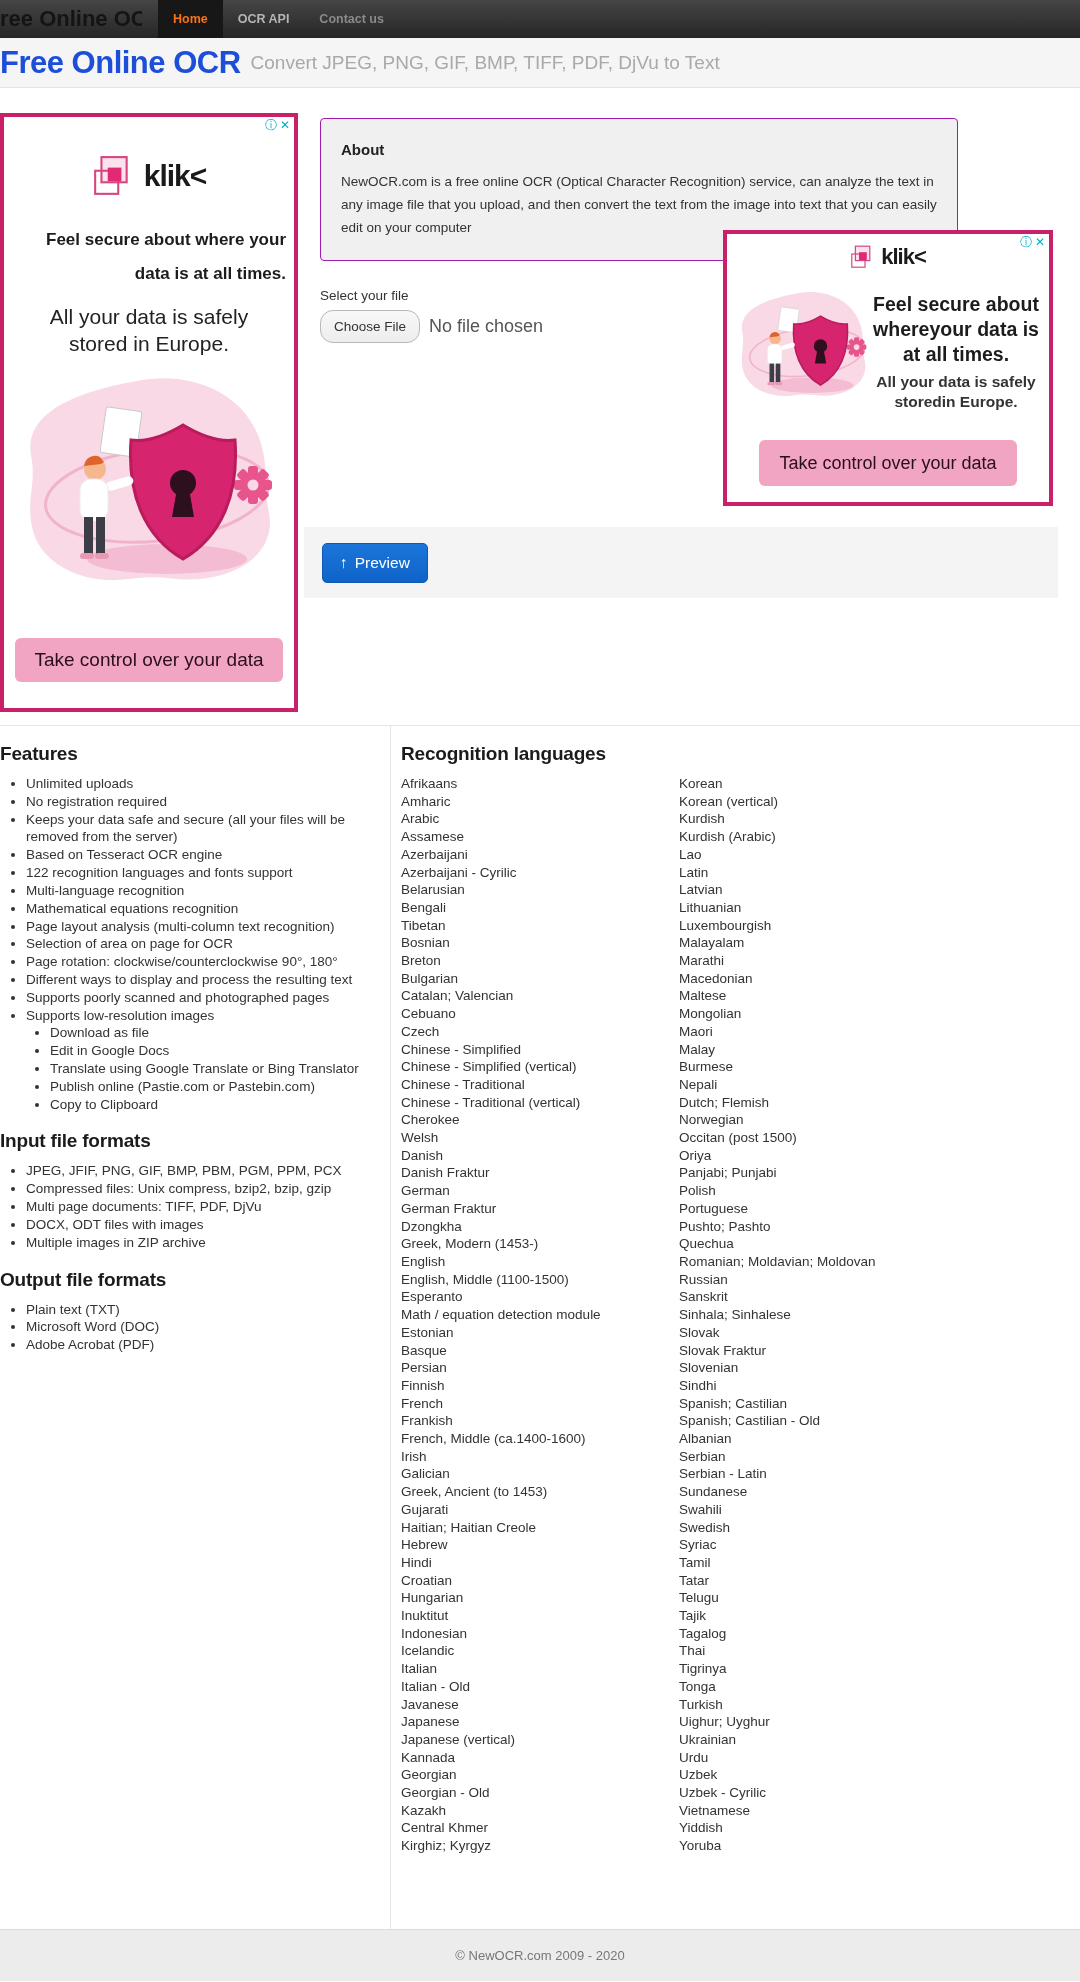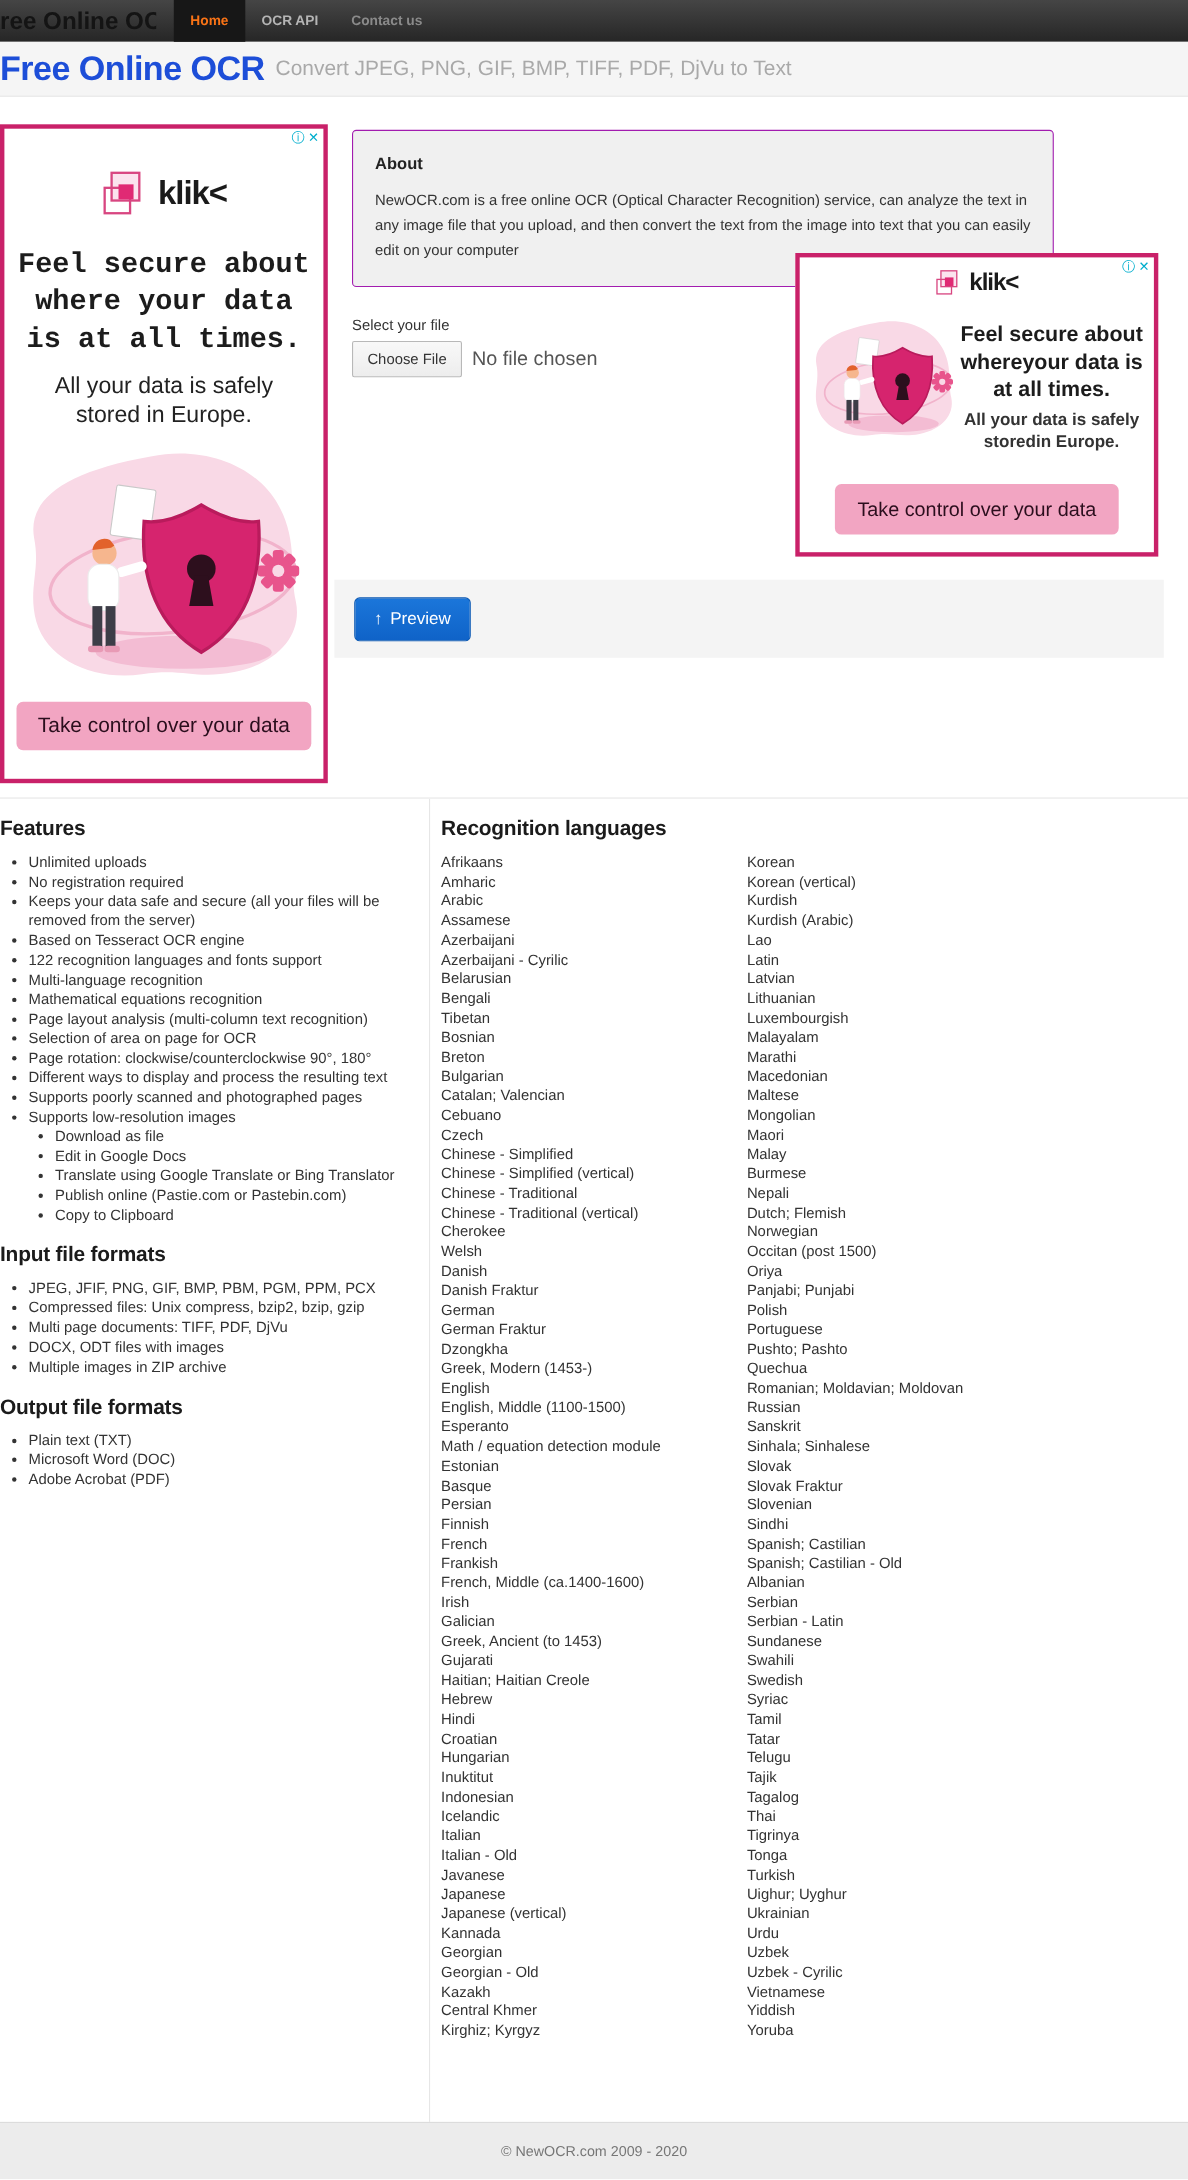--- a/index.html
+++ b/index.html
@@ -27,21 +27,21 @@
   .ad-corner { position:absolute; top:1px; right:4px; font-size:12px; color:#00aecd; display:flex; gap:3px; align-items:center; }
   .adc { cursor:pointer; line-height:14px; }
   .ad-logo-row { display:flex; align-items:center; justify-content:center; gap:10px; }
   .ad-logo-text { font-weight:bold; color:#1a1a1a; letter-spacing:-1px; }
   .ad-cta { position:absolute; background:#f2a5c2; border:none; border-radius:6px; color:#2b0e1d; cursor:pointer; font-family:"Liberation Sans", sans-serif; }
 
   
   .ad-left { position:absolute; left:0; top:25px; width:298px; height:599px; }
   .ad-left .ad-logo-row { margin-top:38px; }
   .ad-left .ad-logo-text { font-size:30px; }
-  .ad-left .ad-headline { margin:26px 8px 0; font-size:26px; line-height:34px; font-weight:bold; color:#1c1c1c; text-align:center;font-family:Liberation Mono, monospace; }
+  .ad-left .ad-headline { margin:26px 8px 0; font-size:17px; line-height:34px; font-weight:bold; color:#1c1c1c; text-align:right; }
   .ad-left .ad-subheadline { margin:12px 14px 0; font-size:21px; line-height:27px; color:#222; text-align:center; }
   .ad-left .ad-illustration { display:block; margin:10px auto 0; }
   .ad-left .ad-cta { left:11px; right:11px; bottom:26px; height:44px; font-size:19px; }
 
   
   .ad-right { position:absolute; left:723px; top:142px; width:330px; height:276px; }
   .ad-right .ad-logo-row { margin-top:10px; gap:7px; }
   .ad-right .ad-logo-text { font-size:22px; }
   .ad-right .ad-body { display:flex; padding:0 8px; }
   .ad-right .ad-illustration { margin-top:16px; flex:0 0 auto; }
@@ -51,21 +51,21 @@
   .ad-right .ad-cta { left:32px; right:32px; bottom:16px; height:46px; font-size:18px; }
 
   
   .about-panel { position:absolute; left:320px; top:30px; width:638px; height:143px; background:#f0f0f0; border:1px solid #a21caf; border-radius:4px; padding:22px 20px; }
   .about-title { font-size:15px; font-weight:bold; color:#222; margin-bottom:12px; }
   .about-text { font-size:13.5px; color:#333; line-height:23px; max-width:708px; }
 
   
   .select-label { position:absolute; left:320px; top:200px; font-size:13.5px; color:#333; }
   .file-row { position:absolute; left:320px; top:222px; display:flex; align-items:center; }
-  .choose-file-btn { font-family:"Liberation Sans", sans-serif; font-size:13.5px; color:#333; background:linear-gradient(#f8f8f8,#ededed); border:1px solid #b8b8b8; border-radius:2px; padding:8px 13px; cursor:pointer; }
+  .choose-file-btn { font-family:"Liberation Sans", sans-serif; font-size:13.5px; color:#333; background:linear-gradient(#f8f8f8,#ededed); border:1px solid #b8b8b8; border-radius:13px; padding:8px 13px; cursor:pointer; }
   .no-file { font-size:18px; color:#555; margin-left:9px; }
 
   
   .form-footer { position:absolute; left:304px; top:439px; width:754px; height:71px; background:#f4f4f4; }
   .preview-btn { margin:16px 0 0 18px; height:40px; padding:0 17px; background:linear-gradient(#1b76da,#0f63c8); border:1px solid #0d5ab4; border-radius:5px; color:#fff; font-size:15.5px; cursor:pointer; font-family:"Liberation Sans", sans-serif; }
   .preview-arrow { margin-right:7px; font-weight:bold; }
 
   
   .info-section { display:flex; min-height:1203px; }
   .features-col { width:390px; padding:17px 6px 0 0; }

